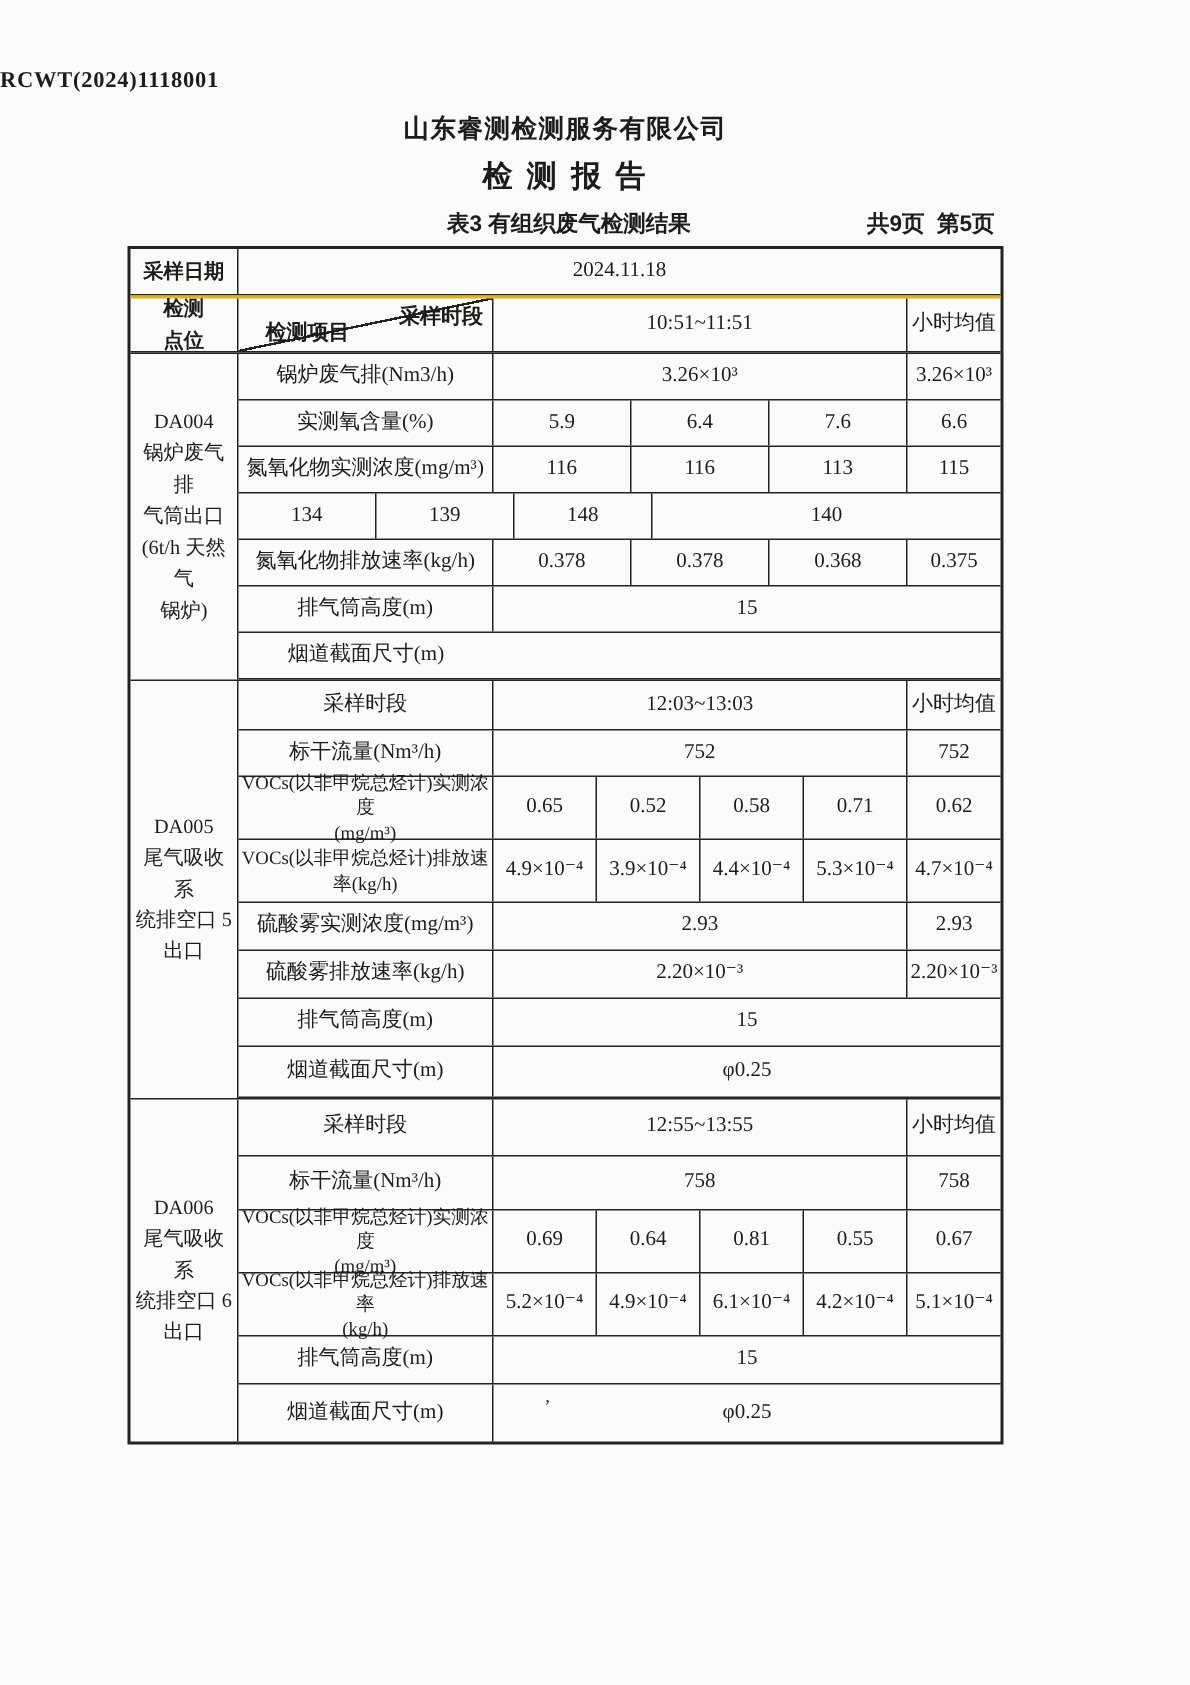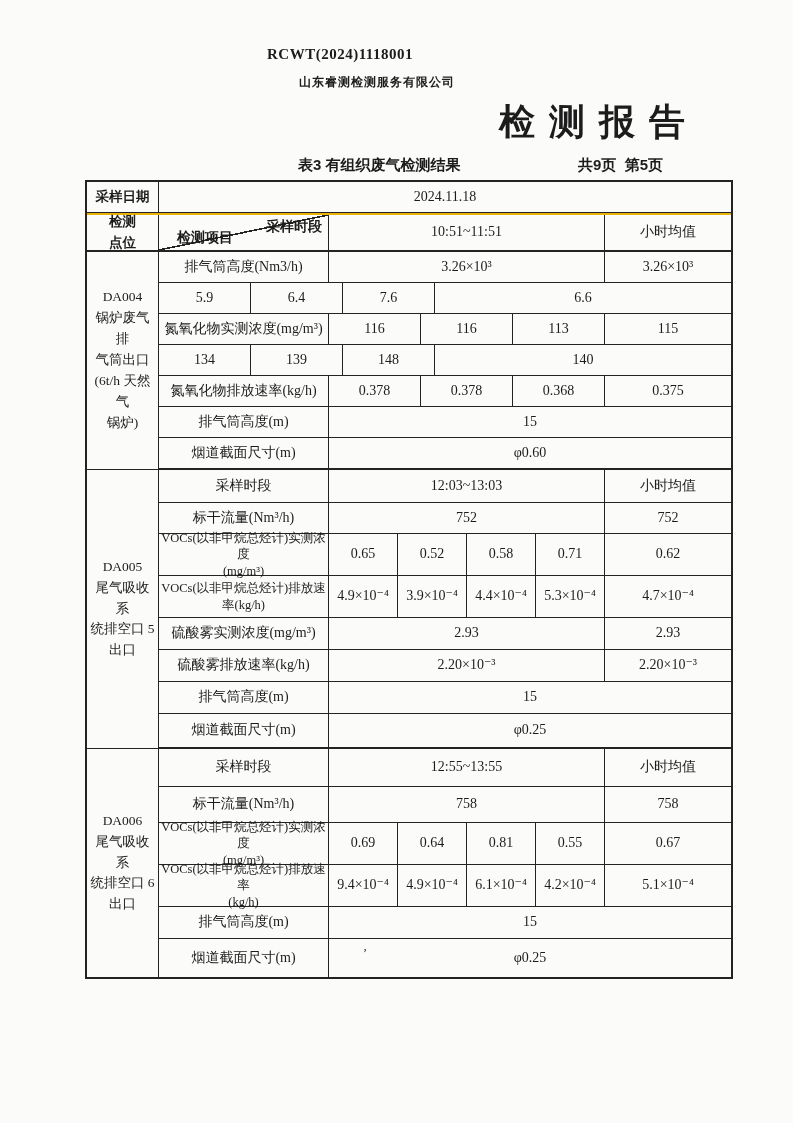--- a/index.html
+++ b/index.html
@@ -7,50 +7,50 @@
     position:relative;
     width:793px;height:1123px;
     background:#fbfbf9;
     color:#1c1c1c;
     font-family:"Liberation Serif","DejaVu Serif",serif;
     overflow:hidden;
   }
   
   .report-no{
     margin:46px 113px 0 0;
-    text-align:center;
+    text-align:left;
     font-weight:700;font-size:15px;letter-spacing:.5px;
   }
   .company{
     width:620px;margin:11px 0 0 85px;
     position:relative;left:-18px;
     text-align:center;
     font-family:"Liberation Sans","DejaVu Sans",sans-serif;
-    font-weight:700;font-size:12px;letter-spacing:1px;
+    font-weight:700;font-size:17px;letter-spacing:1px;
   }
   .title{
     width:620px;margin:7px 0 0 85px;
     position:relative;left:-18px;
-    text-align:right;
+    text-align:center;
     font-family:"Liberation Sans","DejaVu Sans",sans-serif;
-    font-weight:700;font-size:36px;letter-spacing:2px;
+    font-weight:700;font-size:20px;letter-spacing:2px;
   }
   .caption-row{
     display:flex;justify-content:space-between;align-items:flex-end;
     box-sizing:border-box;
     width:620px;margin:9px 0 5px 85px;
     padding:0 42px 0 213px;
     font-family:"Liberation Sans","DejaVu Sans",sans-serif;
     font-weight:700;font-size:15px;gap:35px;
   }
   .caption-row .pg{white-space:pre;}
   
   .tbl{
     box-sizing:border-box;
-    margin-left:85px;width:648px;
+    margin-left:85px;width:584px;
     border:2px solid #232323;
     font-size:14px;
   }
   .tbl *{box-sizing:border-box;}
   .row{display:flex;border-bottom:1px solid #232323;}
   .sec{display:flex;border-top:1px solid #232323;}
   .sec:last-child .rows .row:last-child{border-bottom:none;}
   .rows{flex:1;}
   .c{
     border-right:1px solid #232323;
@@ -119,25 +119,26 @@
     </div>
 
     <div class="sec">
       <div class="c pt">DA004
 锅炉废气排
 气筒出口
 (6t/h 天然气
 锅炉)</div>
       <div class="rows">
         <div class="row h31">
-          <div class="c lab">排气筒高度(Nm3/h)</div>
+          <div class="c lab">锅炉废气排(Nm3/h)</div>
           <div class="c wide">3.26×10³</div>
           <div class="c avg">3.26×10³</div>
         </div>
         <div class="row h31">
+          <div class="c lab">实测氧含量(%)</div>
           <div class="c v3">5.9</div>
           <div class="c v3">6.4</div>
           <div class="c v3">7.6</div>
           <div class="c avg">6.6</div>
         </div>
         <div class="row h31">
           <div class="c lab">氮氧化物实测浓度(mg/m³)</div>
           <div class="c v3">116</div>
           <div class="c v3">116</div>
           <div class="c v3">113</div>
@@ -155,21 +156,20 @@
           <div class="c v3">0.378</div>
           <div class="c v3">0.368</div>
           <div class="c avg">0.375</div>
         </div>
         <div class="row h31">
           <div class="c lab">排气筒高度(m)</div>
           <div class="c full">15</div>
         </div>
         <div class="row h31">
           <div class="c lab">烟道截面尺寸(m)</div>
-          <div class="c full">φ0.60</div>
         </div>
       </div>
     </div>
 
     <div class="sec">
       <div class="c pt">DA005
 尾气吸收系
 统排空口 5
 出口</div>
       <div class="rows">
@@ -243,21 +243,21 @@
 (mg/m³)</div>
           <div class="c v4">0.69</div>
           <div class="c v4">0.64</div>
           <div class="c v4">0.81</div>
           <div class="c v4">0.55</div>
           <div class="c avg">0.67</div>
         </div>
         <div class="row h42">
           <div class="c lab small">VOCs(以非甲烷总烃计)排放速率
 (kg/h)</div>
-          <div class="c v4">9.4×10⁻⁴</div>
+          <div class="c v4">5.2×10⁻⁴</div>
           <div class="c v4">4.9×10⁻⁴</div>
           <div class="c v4">6.1×10⁻⁴</div>
           <div class="c v4">4.2×10⁻⁴</div>
           <div class="c avg">5.1×10⁻⁴</div>
         </div>
         <div class="row h32">
           <div class="c lab">排气筒高度(m)</div>
           <div class="c full">15</div>
         </div>
         <div class="row h38">

